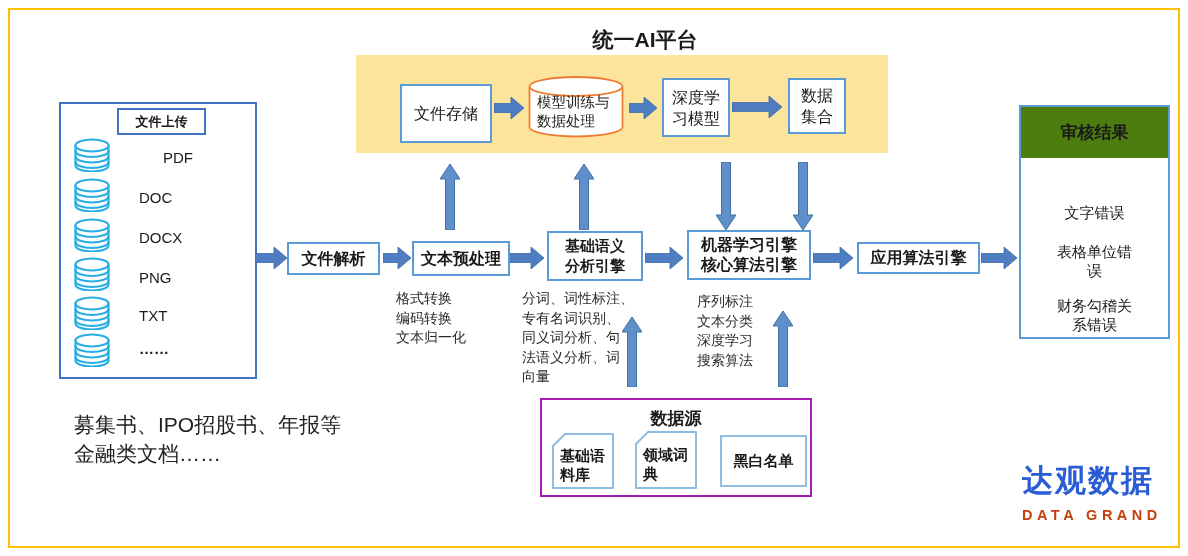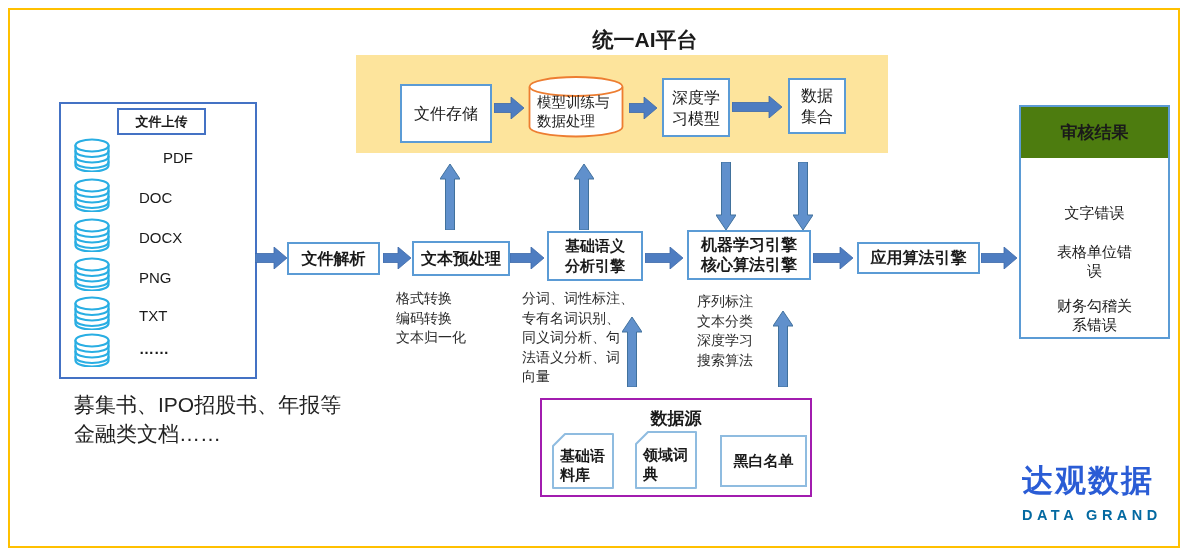--- a/index.html
+++ b/index.html
@@ -24,21 +24,21 @@
   .results-box{border:2px solid #5B9BD5;background:#fff;}
   .results-header{background:#4d7c0f;font-weight:bold;font-size:17px;}
   .res-item{font-size:15px;line-height:19px;width:100%;text-align:center;}
   .ds-box{border:2px solid #a21caf;background:#fff;}
   .ds-title{font-weight:bold;font-size:17px;width:100%;text-align:center;}
   .ds-rect{border:2px solid #8FBCE0;background:#fff;font-weight:bold;font-size:15px;}
   .card-label{font-weight:bold;font-size:15px;line-height:19px;}
   .cyl-label{font-size:14.5px;line-height:19px;}
   .desc{font-size:21px;line-height:29px;color:#222;}
   .logo-cn{font-size:31px;font-weight:bold;color:#2A5CD5;letter-spacing:2px;}
-  .logo-en{font-size:14.5px;font-weight:bold;color:#0369a1;letter-spacing:4.5px;}
+  .logo-en{font-size:14.5px;font-weight:bold;color:#c2410c;letter-spacing:4.5px;}
   .arrow-h{fill:#4E7DC1;stroke:#3C68A8;stroke-width:0.8;}
   .arrow-v{fill:#6090CC;stroke:#41719C;stroke-width:1;}
   svg{display:block;}
 </style>
 </head>
 <body>
 
 <div class="canvas">
 
   <div class="frame"></div>
@@ -223,21 +223,21 @@
 
   <div class="abs results-box" style="left:1019px;top:105px;width:147px;height:230px;">
     <div class="results-header ctr" style="width:100%;height:51px;">审核结果</div>
     <div class="abs res-item" style="top:96px;">文字错误</div>
     <div class="abs res-item pre" style="top:135px;">表格单位错
 误</div>
     <div class="abs res-item pre" style="top:189px;">财务勾稽关
 系错误</div>
   </div>
 
-  <div class="abs desc pre" style="left:74px;top:390px;">募集书、IPO招股书、年报等
+  <div class="abs desc pre" style="left:74px;top:410px;">募集书、IPO招股书、年报等
 金融类文档……</div>
 
   <div class="abs" style="left:1022px;top:460px;">
     <div class="logo-cn">达观数据</div>
     <div class="logo-en" style="margin-top:5px;">DATA GRAND</div>
   </div>
 
 </div>
 
 </body></html>

